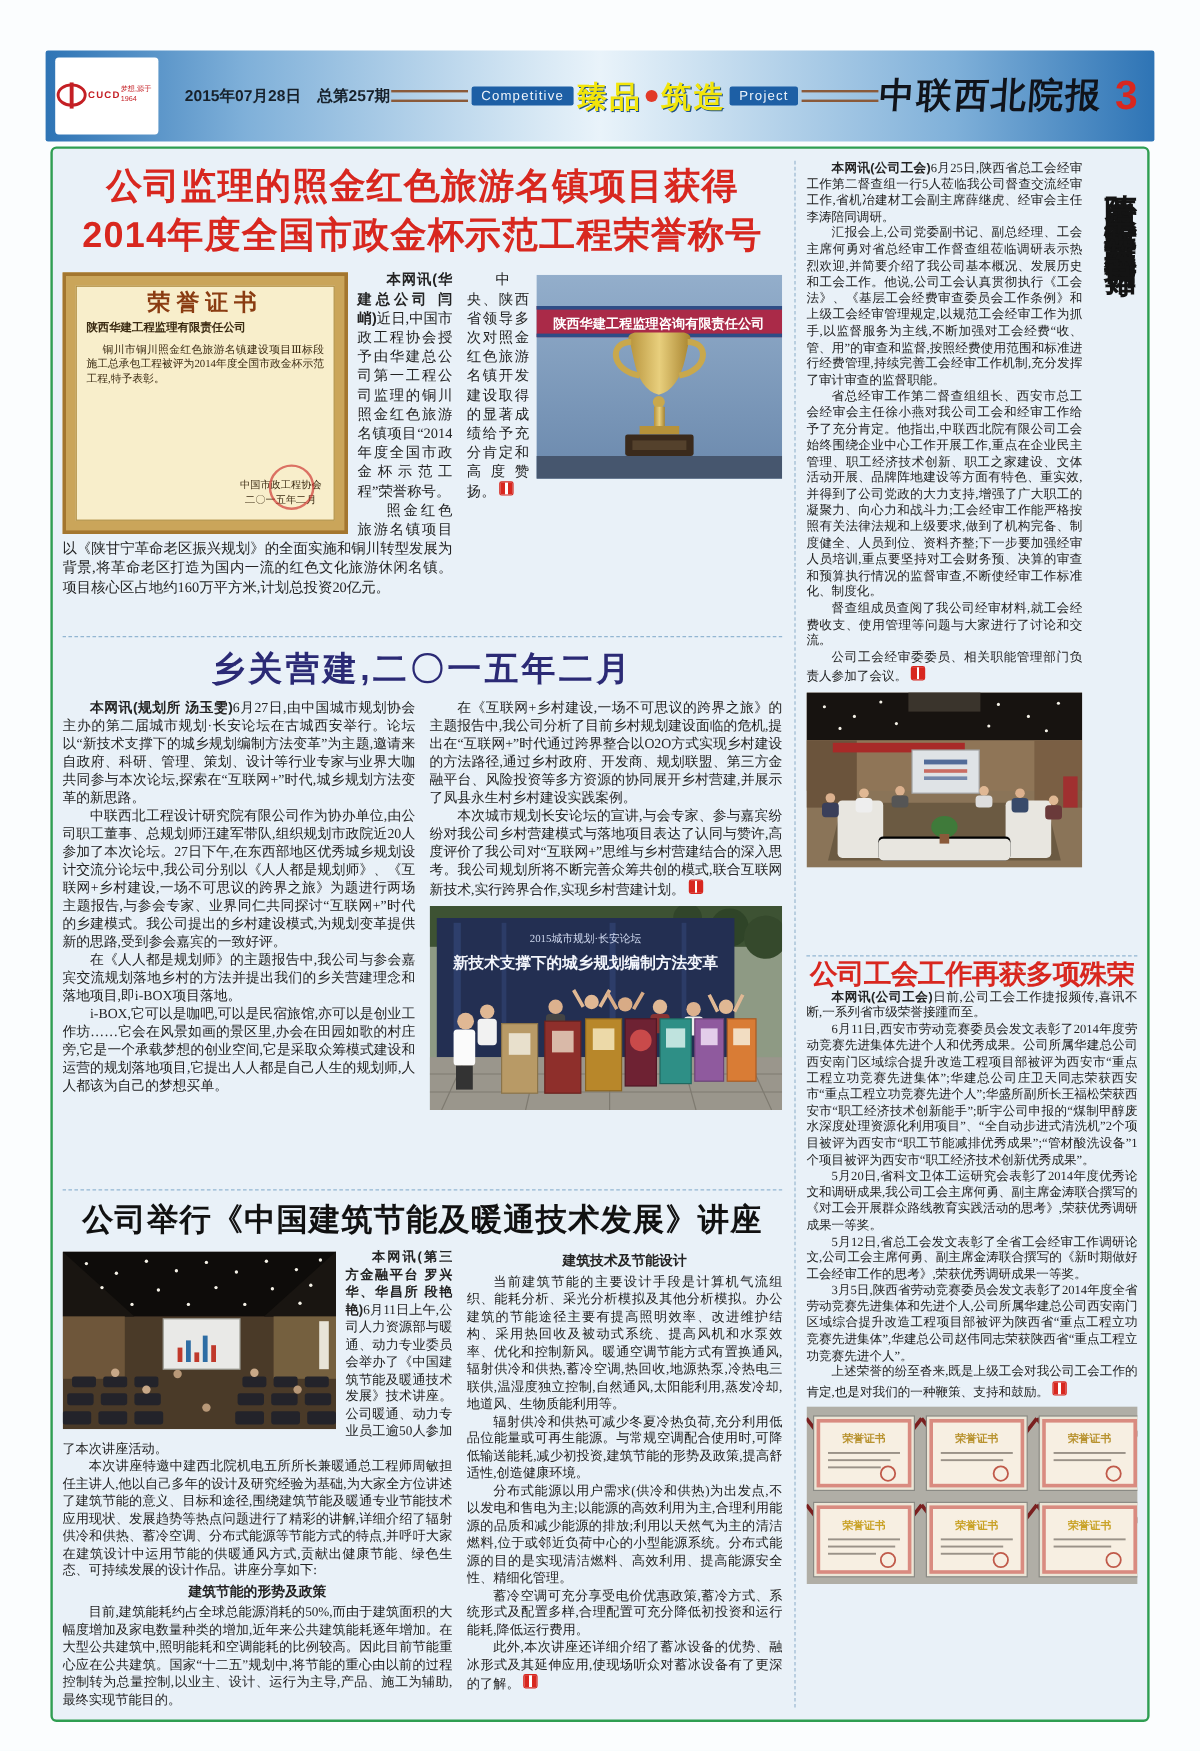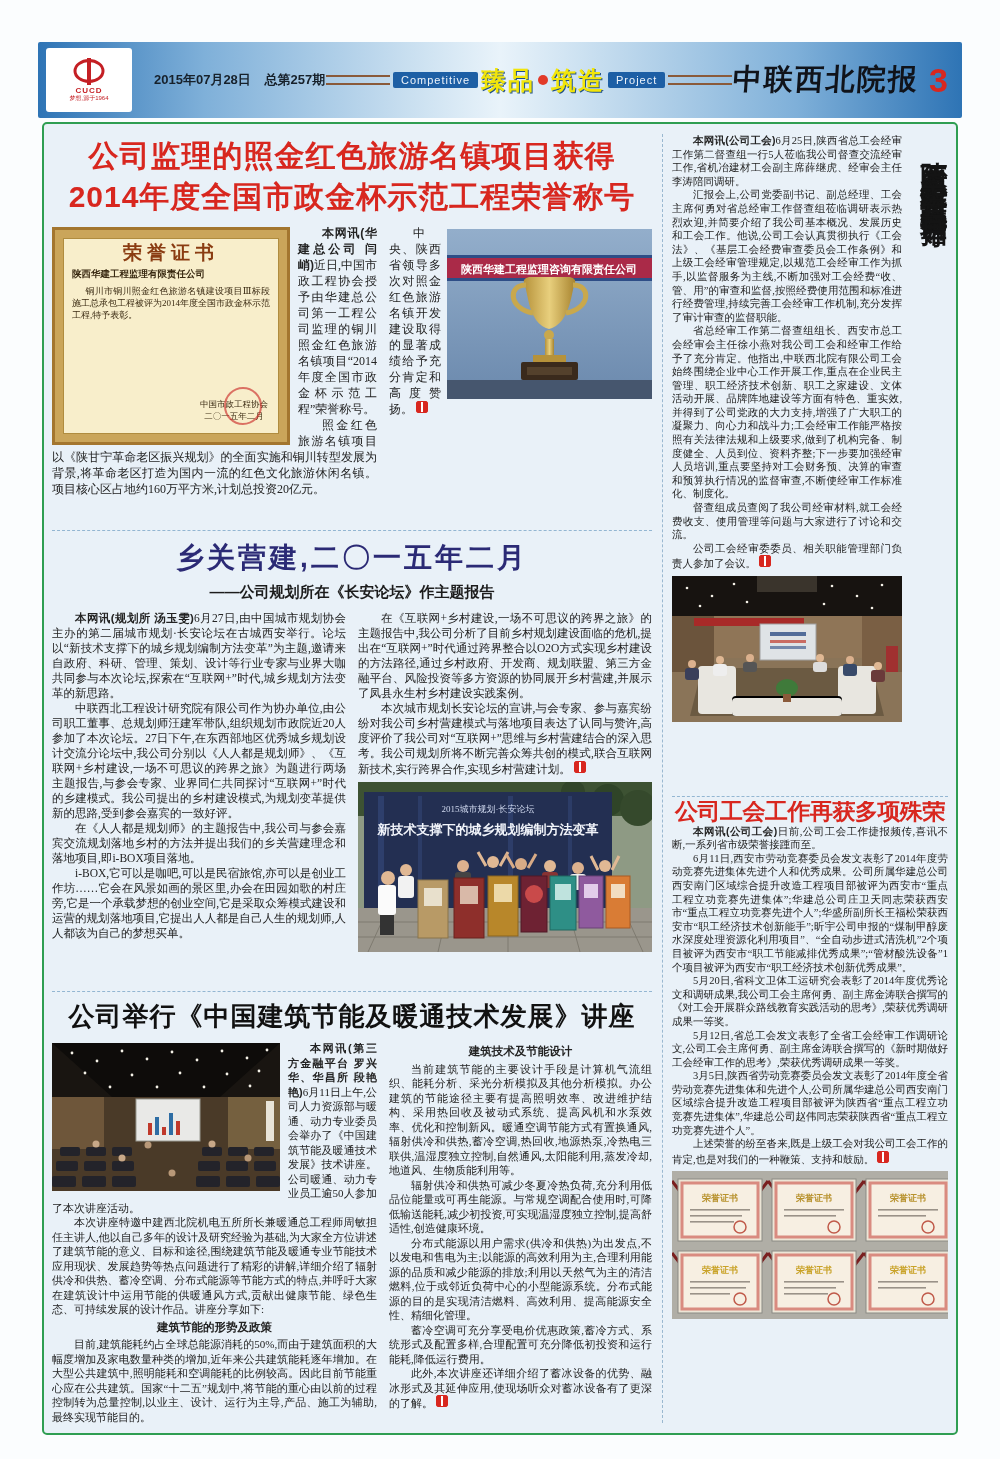--- a/index.html
+++ b/index.html
@@ -4,21 +4,21 @@
 <style>
   html,body{margin:0;padding:0;}
   body{width:1000px;height:1459px;background:#f7fafc;font-family:"Liberation Serif","DejaVu Serif",serif;color:#232323;}
   .page{position:relative;width:1000px;height:1459px;overflow:hidden;background:#fbfdfe;}
 
   
   .header{position:absolute;top:42px;left:38px;right:38px;height:76px;
     background:linear-gradient(90deg,#2e74b5 0%,#7fb0d9 18%,#cfe3f2 42%,#e9f3fa 50%,#cfe3f2 58%,#7fb0d9 82%,#2e74b5 100%);
     display:flex;align-items:center;border-radius:2px;}
   .logo-box{width:86px;height:64px;margin-left:8px;background:#fff;border-radius:3px;
-    display:flex;flex-direction:column;align-items:center;justify-content:center;flex:0 0 auto;}
+    display:flex;flex-direction:row;align-items:center;justify-content:center;flex:0 0 auto;}
   .logo-en{font-family:"Liberation Sans",sans-serif;font-weight:bold;color:#c41f24;font-size:8px;letter-spacing:1px;line-height:1;}
   .logo-slogan{font-family:"Liberation Sans",sans-serif;color:#c41f24;font-size:6px;line-height:1.3;}
   .date-issue{font-family:"Liberation Sans",sans-serif;font-weight:bold;font-size:13px;color:#17212b;margin-left:22px;white-space:nowrap;}
   .center-banner{flex:1;display:flex;align-items:center;justify-content:center;gap:3px;}
   .cb-bar{width:64px;height:6px;border-top:2px solid #8a5a3a;border-bottom:2px solid #8a5a3a;}
   .cb-en{font-family:"Liberation Sans",sans-serif;font-size:11px;color:#eef4fb;background:#1d5fa5;padding:2px 8px;border-radius:2px;letter-spacing:1px;}
   .cb-zh{font-family:"Liberation Sans",sans-serif;font-weight:bold;font-size:25px;color:#f2e50a;text-shadow:1px 1px 0 #1d4f8a;letter-spacing:2px;}
   .cb-dot{width:10px;height:10px;border-radius:50%;background:#e23a28;flex:0 0 auto;}
   .masthead-title{font-weight:bold;font-size:29px;color:#10131a;letter-spacing:2px;transform:skewX(-4deg);margin-right:10px;white-space:nowrap;}
   .page-num{font-family:"Liberation Sans",sans-serif;font-weight:bold;font-size:34px;color:#d8271f;margin-right:14px;}
@@ -167,21 +167,20 @@
             </div>
             <p class="body-p"><span>中央、陕西省领导多次对照金红色旅游名镇开发建设取得的显著成绩给予充分肯定和高度赞扬。</span><span class="endmark"></span></p>
           </div>
         </div>
       </div>
 
       <hr class="hr-dash">
 
       <div class="art-mid">
         <div class="hl">乡关营建,二〇一五年二月</div>
-        <div class="sub">——公司规划所在《长安论坛》作主题报告</div>
         <div class="cols">
           <div class="col">
             <p class="body-p"><span class="byline">本网讯(规划所 汤玉雯)</span><span>6月27日,由中国城市规划协会主办的第二届城市规划·长安论坛在古城西安举行。论坛以“新技术支撑下的城乡规划编制方法变革”为主题,邀请来自政府、科研、管理、策划、设计等行业专家与业界大咖共同参与本次论坛,探索在“互联网+”时代,城乡规划方法变革的新思路。</span></p>
             <p class="body-p">中联西北工程设计研究院有限公司作为协办单位,由公司职工董事、总规划师汪建军带队,组织规划市政院近20人参加了本次论坛。27日下午,在东西部地区优秀城乡规划设计交流分论坛中,我公司分别以《人人都是规划师》、《互联网+乡村建设,一场不可思议的跨界之旅》为题进行两场主题报告,与参会专家、业界同仁共同探讨“互联网+”时代的乡建模式。我公司提出的乡村建设模式,为规划变革提供新的思路,受到参会嘉宾的一致好评。</p>
             <p class="body-p">在《人人都是规划师》的主题报告中,我公司与参会嘉宾交流规划落地乡村的方法并提出我们的乡关营建理念和落地项目,即i-BOX项目落地。</p>
             <p class="body-p">i-BOX,它可以是咖吧,可以是民宿旅馆,亦可以是创业工作坊……它会在风景如画的景区里,办会在田园如歌的村庄旁,它是一个承载梦想的创业空间,它是采取众筹模式建设和运营的规划落地项目,它提出人人都是自己人生的规划师,人人都该为自己的梦想买单。</p>
           </div>
           <div class="col">
             <p class="body-p">在《互联网+乡村建设,一场不可思议的跨界之旅》的主题报告中,我公司分析了目前乡村规划建设面临的危机,提出在“互联网+”时代通过跨界整合以O2O方式实现乡村建设的方法路径,通过乡村政府、开发商、规划联盟、第三方金融平台、风险投资等多方资源的协同展开乡村营建,并展示了凤县永生村乡村建设实践案例。</p>
             <p class="body-p"><span>本次城市规划长安论坛的宣讲,与会专家、参与嘉宾纷纷对我公司乡村营建模式与落地项目表达了认同与赞许,高度评价了我公司对“互联网+”思维与乡村营建结合的深入思考。我公司规划所将不断完善众筹共创的模式,联合互联网新技术,实行跨界合作,实现乡村营建计划。</span><span class="endmark"></span></p>
@@ -316,21 +315,21 @@
               </svg>
             </div>
             <p class="body-p"><span class="byline">本网讯(第三方金融平台 罗兴华、华昌所 段艳艳)</span><span>6月11日上午,公司人力资源部与暖通、动力专业委员会举办了《中国建筑节能及暖通技术发展》技术讲座。公司暖通、动力专业员工逾50人参加了本次讲座活动。</span></p>
             <p class="body-p">本次讲座特邀中建西北院机电五所所长兼暖通总工程师周敏担任主讲人,他以自己多年的设计及研究经验为基础,为大家全方位讲述了建筑节能的意义、目标和途径,围绕建筑节能及暖通专业节能技术应用现状、发展趋势等热点问题进行了精彩的讲解,详细介绍了辐射供冷和供热、蓄冷空调、分布式能源等节能方式的特点,并呼吁大家在建筑设计中运用节能的供暖通风方式,贡献出健康节能、绿色生态、可持续发展的设计作品。讲座分享如下:</p>
             <div class="subhead">建筑节能的形势及政策</div>
             <p class="body-p">目前,建筑能耗约占全球总能源消耗的50%,而由于建筑面积的大幅度增加及家电数量种类的增加,近年来公共建筑能耗逐年增加。在大型公共建筑中,照明能耗和空调能耗的比例较高。因此目前节能重心应在公共建筑。国家“十二五”规划中,将节能的重心由以前的过程控制转为总量控制,以业主、设计、运行为主导,产品、施工为辅助,最终实现节能目的。</p>
           </div>
           <div class="colB">
             <div class="subhead">建筑技术及节能设计</div>
             <p class="body-p">当前建筑节能的主要设计手段是计算机气流组织、能耗分析、采光分析模拟及其他分析模拟。办公建筑的节能途径主要有提高照明效率、改进维护结构、采用热回收及被动式系统、提高风机和水泵效率、优化和控制新风。暖通空调节能方式有置换通风,辐射供冷和供热,蓄冷空调,热回收,地源热泵,冷热电三联供,温湿度独立控制,自然通风,太阳能利用,蒸发冷却,地道风、生物质能利用等。</p>
-            <p class="body-p">辐射供冷和供热可减少冬夏冷热负荷,充分利用低品位能量或可再生能源。与常规空调配合使用时,可降低输送能耗,减少初投资,可实现温湿度独立控制,提高舒适性,创造健康环境。</p>
+            <p class="body-p">辐射供冷和供热可减少冬夏冷热负荷,充分利用低品位能量或可再生能源。与常规空调配合使用时,可降低输送能耗,减少初投资,建筑节能的形势及政策,提高舒适性,创造健康环境。</p>
             <p class="body-p">分布式能源以用户需求(供冷和供热)为出发点,不以发电和售电为主;以能源的高效利用为主,合理利用能源的品质和减少能源的排放;利用以天然气为主的清洁燃料,位于或邻近负荷中心的小型能源系统。分布式能源的目的是实现清洁燃料、高效利用、提高能源安全性、精细化管理。</p>
             <p class="body-p">蓄冷空调可充分享受电价优惠政策,蓄冷方式、系统形式及配置多样,合理配置可充分降低初投资和运行能耗,降低运行费用。</p>
             <p class="body-p"><span>此外,本次讲座还详细介绍了蓄冰设备的优势、融冰形式及其延伸应用,使现场听众对蓄冰设备有了更深的了解。</span><span class="endmark"></span></p>
           </div>
         </div>
       </div>
     </div>
 
     <div class="right-zone">
       <div class="rz-toprow">

